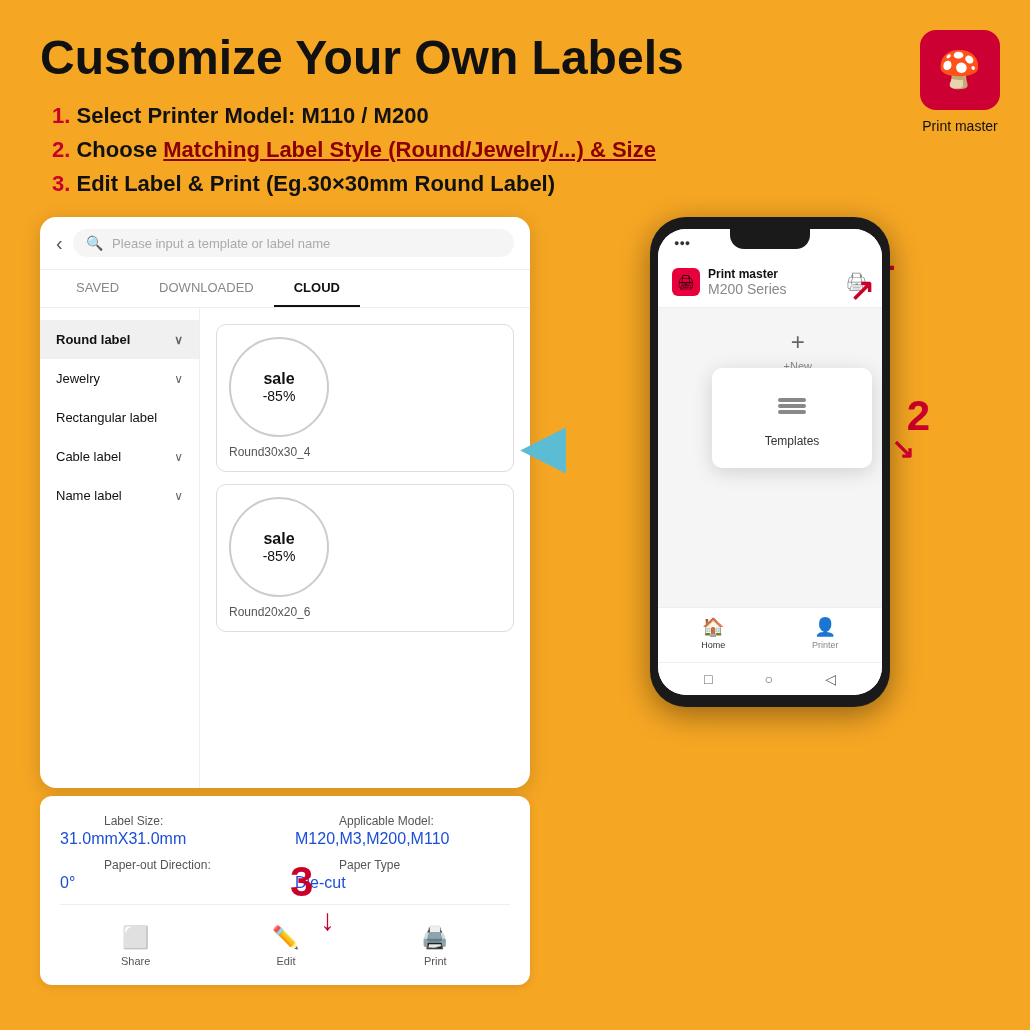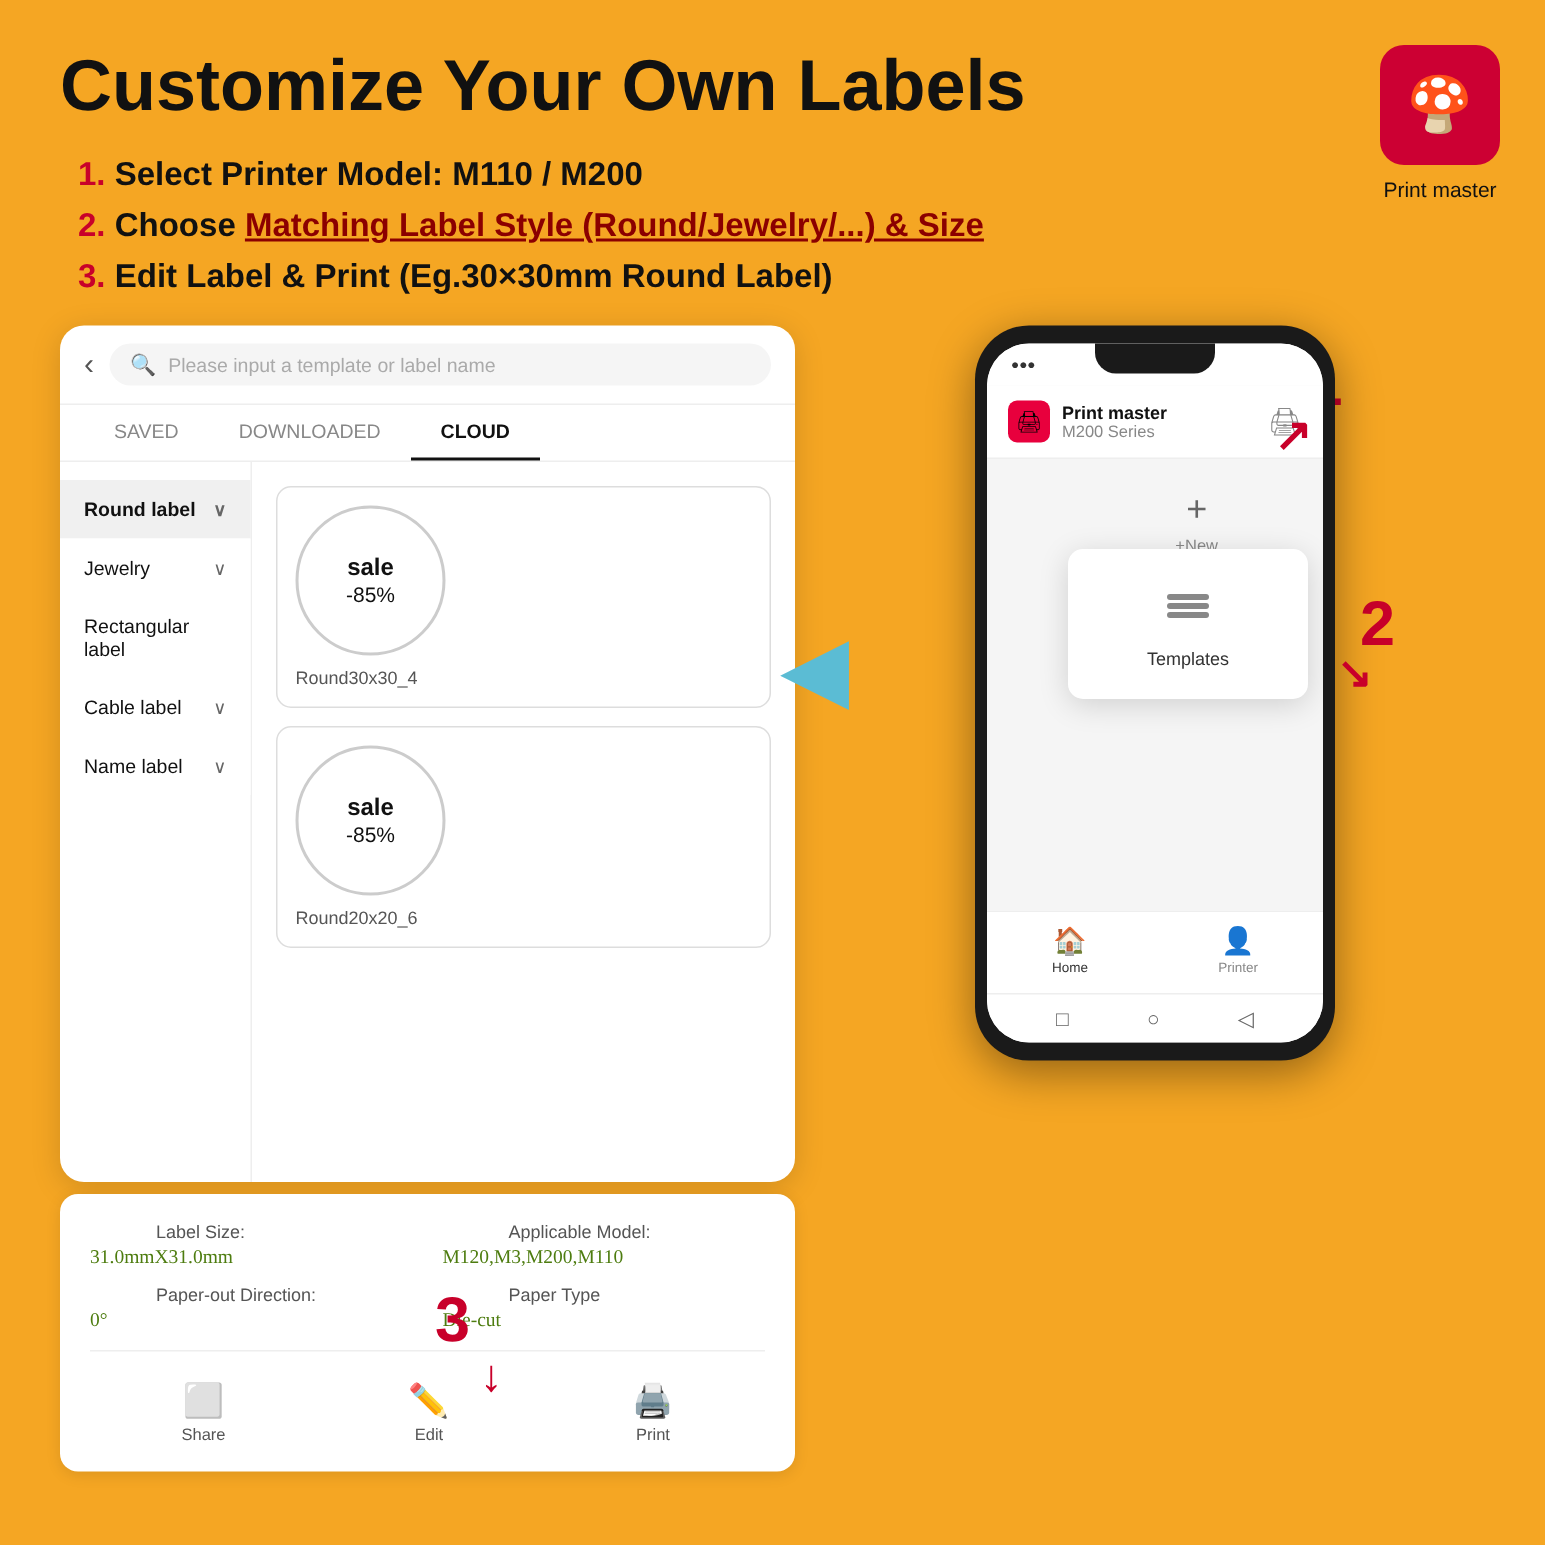--- a/index.html
+++ b/index.html
@@ -110,21 +110,21 @@
       font-weight: 700;
       border-bottom: 2.5px solid #111;
     }
 
     .app-body {
       display: flex;
       height: 480px;
     }
 
     .sidebar {
-      width: 128px;
+      width: 160px;
       border-right: 1px solid #eee;
       padding: 12px 0;
     }
 
     .sidebar-item {
       padding: 12px 16px;
       font-size: 13px;
       color: #111;
       font-weight: 600;
       display: flex;
@@ -214,23 +214,22 @@
     }
 
     .info-label {
       font-size: 12px;
       color: #555;
       margin-bottom: 2px;
       margin-left: 44px;
     }
 
     .info-value {
-      font-size: 13px;
-      color: #4d7c0f;
-      font-family: Liberation Serif, serif;
+      font-size: 16px;
+      color: #1d4ed8;
     }
 
     .divider {
       height: 1px;
       background: #eee;
       margin: 10px 0;
     }
 
     .action-bar {
       display: flex;
@@ -333,21 +332,21 @@
       font-size: 14px;
     }
 
     .phone-app-title {
       font-size: 12px;
       font-weight: 700;
       color: #111;
     }
 
     .phone-app-subtitle {
-      font-size: 11px;
+      font-size: 14px;
       color: #888;
     }
 
     .phone-printer-icon {
       font-size: 18px;
       color: #888;
     }
 
     .phone-content {
       flex: 1;

